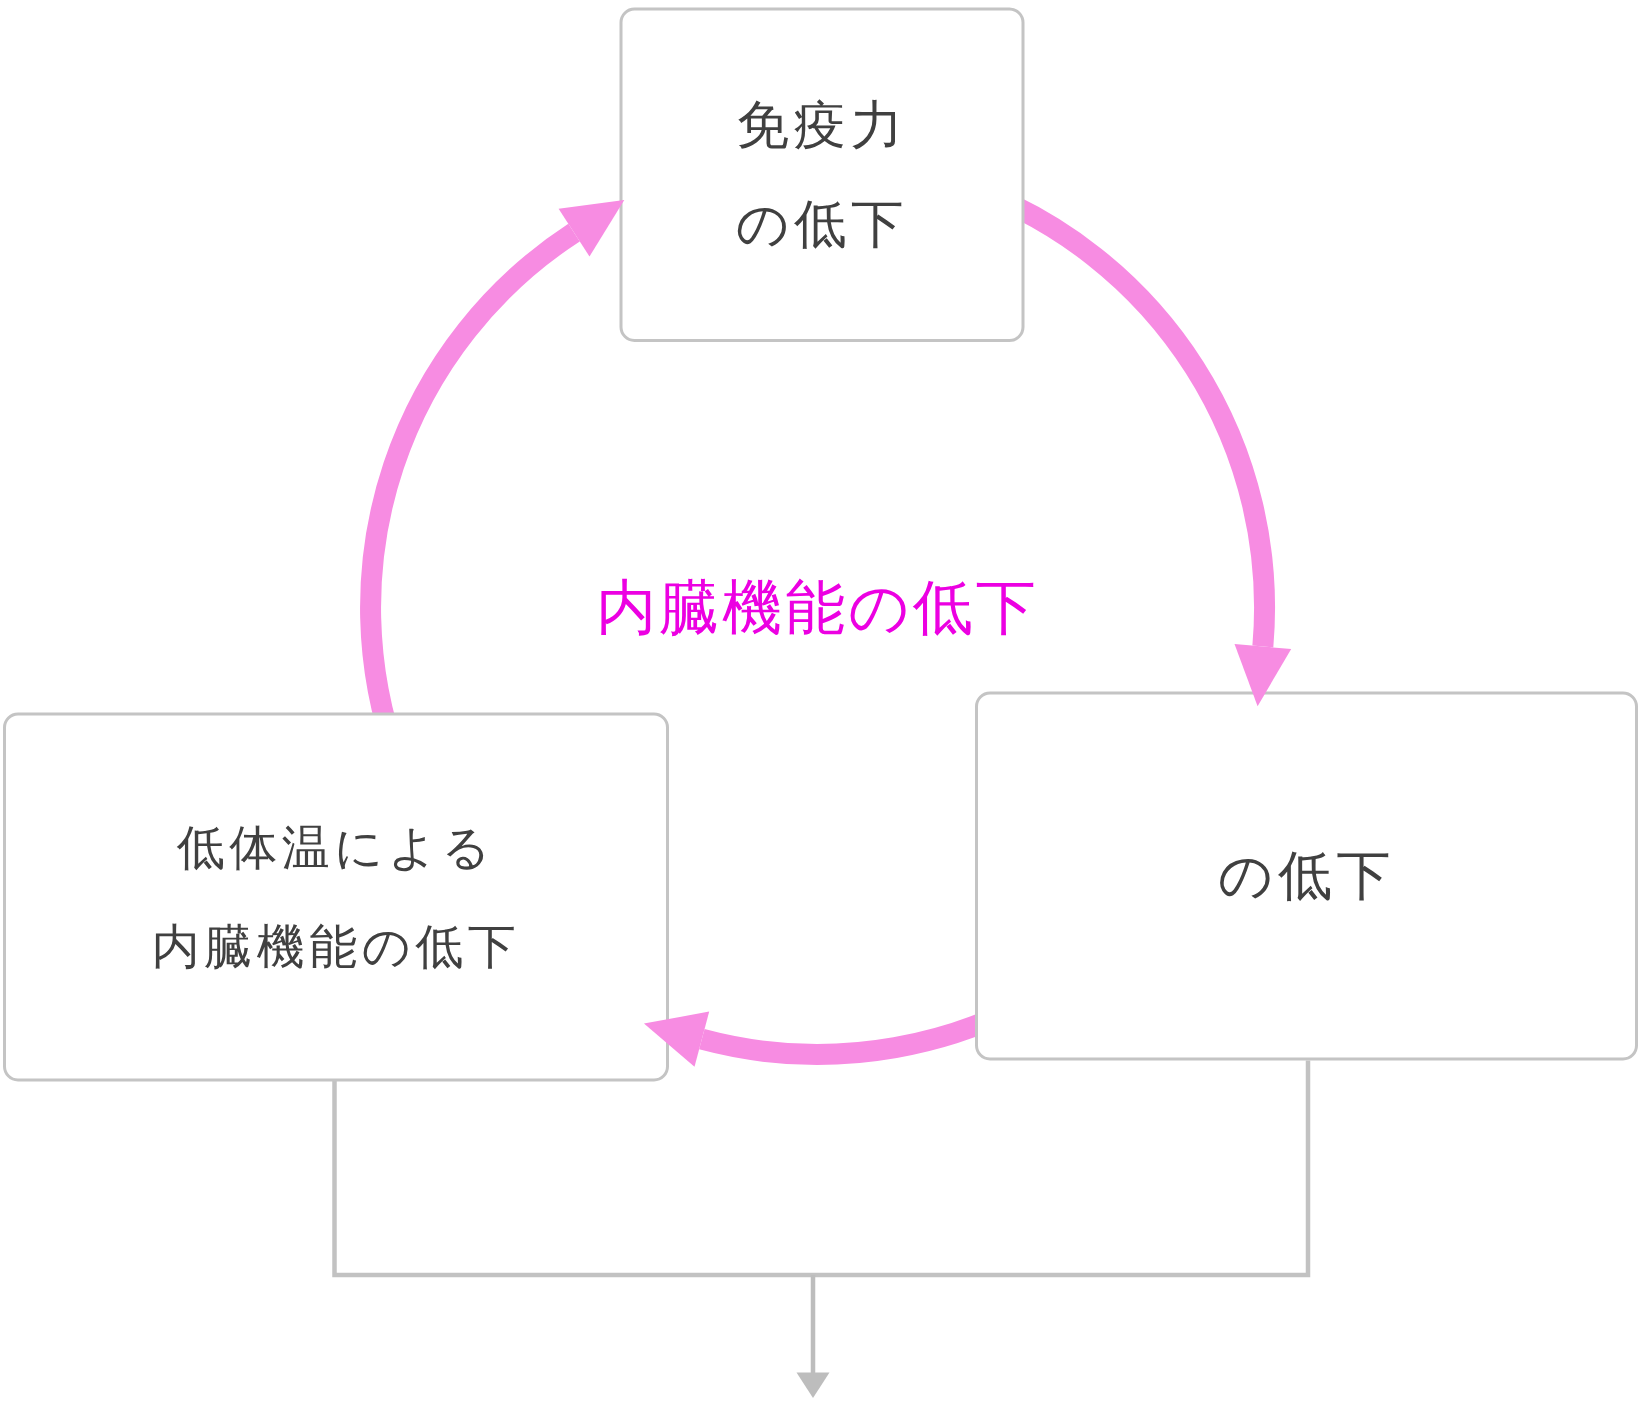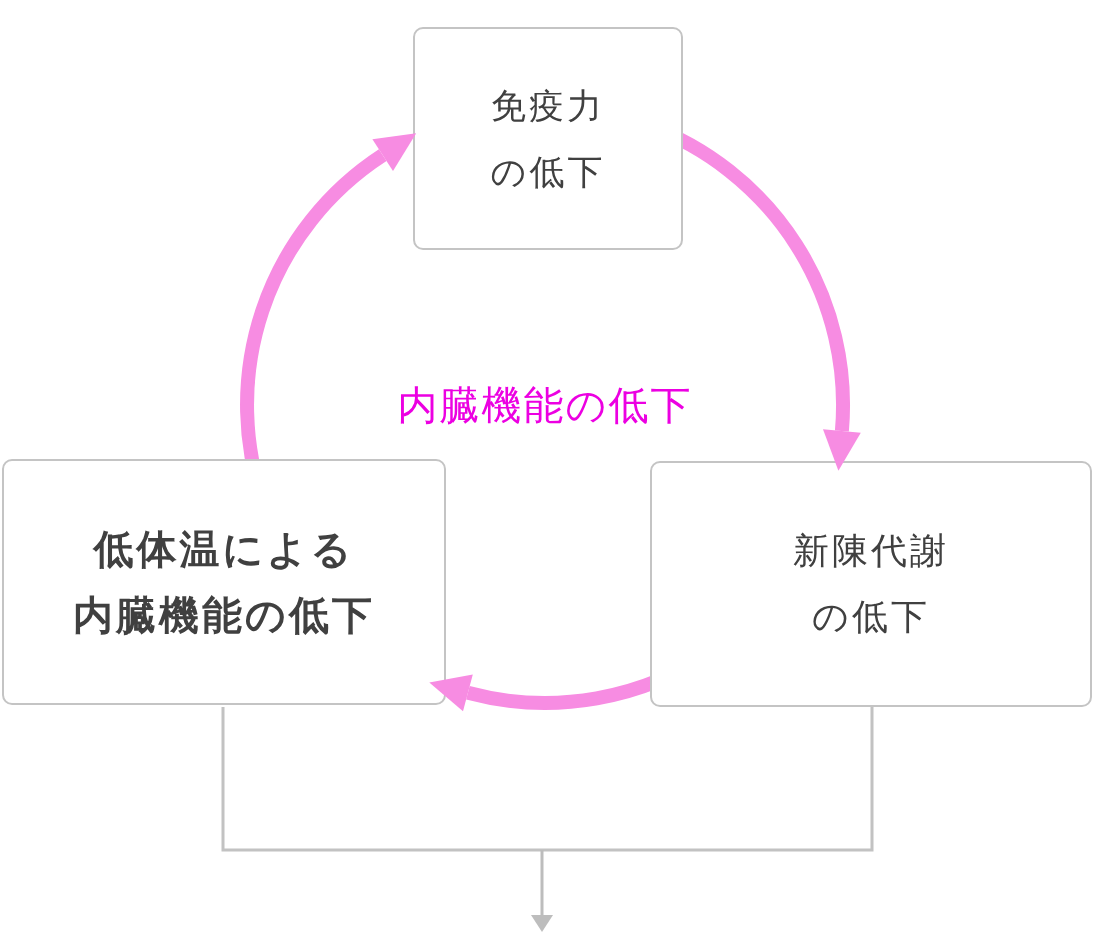--- a/index.html
+++ b/index.html
@@ -45,27 +45,25 @@
   }
   .node .line {
     display: block;
     line-height: 66px;
     white-space: nowrap;
   }
   .node-top {
     left: 413px; top: 5px;
     width: 270px; height: 223px;
     font-size: 35px;
-    margin-top: 22px;
   }
   .node-left {
-    left: 2px; top: 459px;
+    left: 2px; top: 475px;
     width: 444px; height: 246px;
-    font-size: 40px;
-    font-weight: bold;
+    font-size: 32px;
   }
   .node-right {
     left: 650px; top: 461px;
     width: 442px; height: 246px;
     font-size: 36px;
   }
   .center-label {
     position: absolute;
     left: 545px; top: 405px;
     transform: translate(-50%, -50%);
@@ -97,21 +95,20 @@
     <span class="line">免疫力</span>
     <span class="line">の低下</span>
   </div>
 
   <div class="node node-left">
     <span class="line">低体温による</span>
     <span class="line">内臓機能の低下</span>
   </div>
 
   <div class="node node-right">
-    <span class="line">新陳代謝</span>
     <span class="line">の低下</span>
   </div>
 
   <div class="center-label">内臓機能の低下</div>
 
   <svg class="layer layer-over" viewBox="0 0 1096 947">
     <polygon points="416.2,133.3 393.0,171.0 372.4,139.2" fill="#F78CE2"></polygon>
     <polygon points="838.4,470.8 860.8,432.7 823.0,429.3" fill="#F78CE2"></polygon>
     <polygon points="429.3,682.4 463.0,711.2 472.8,674.4" fill="#F78CE2"></polygon>
   </svg>

